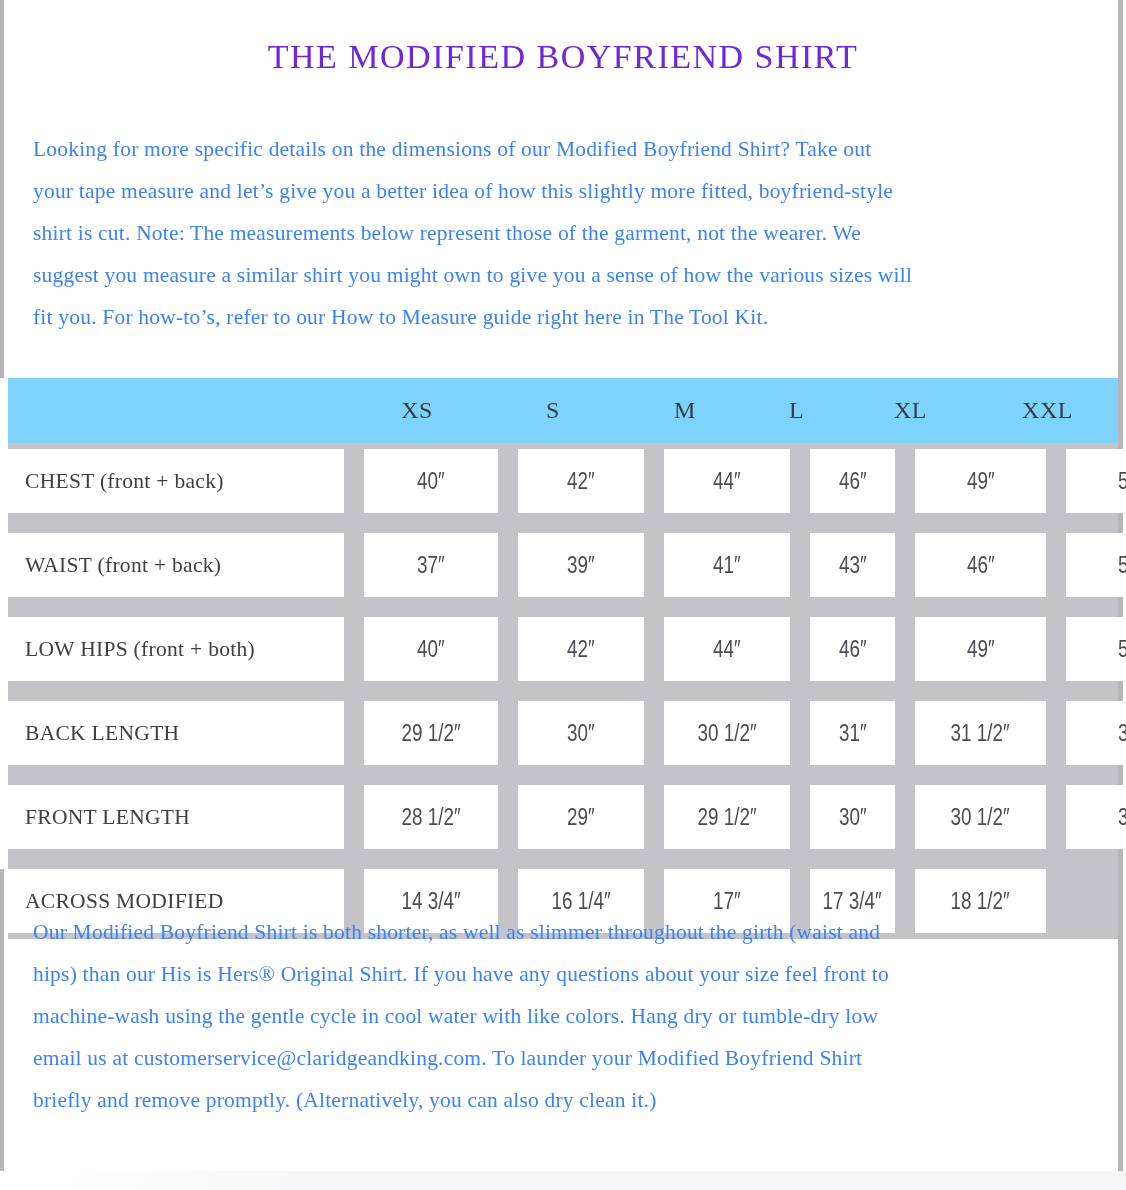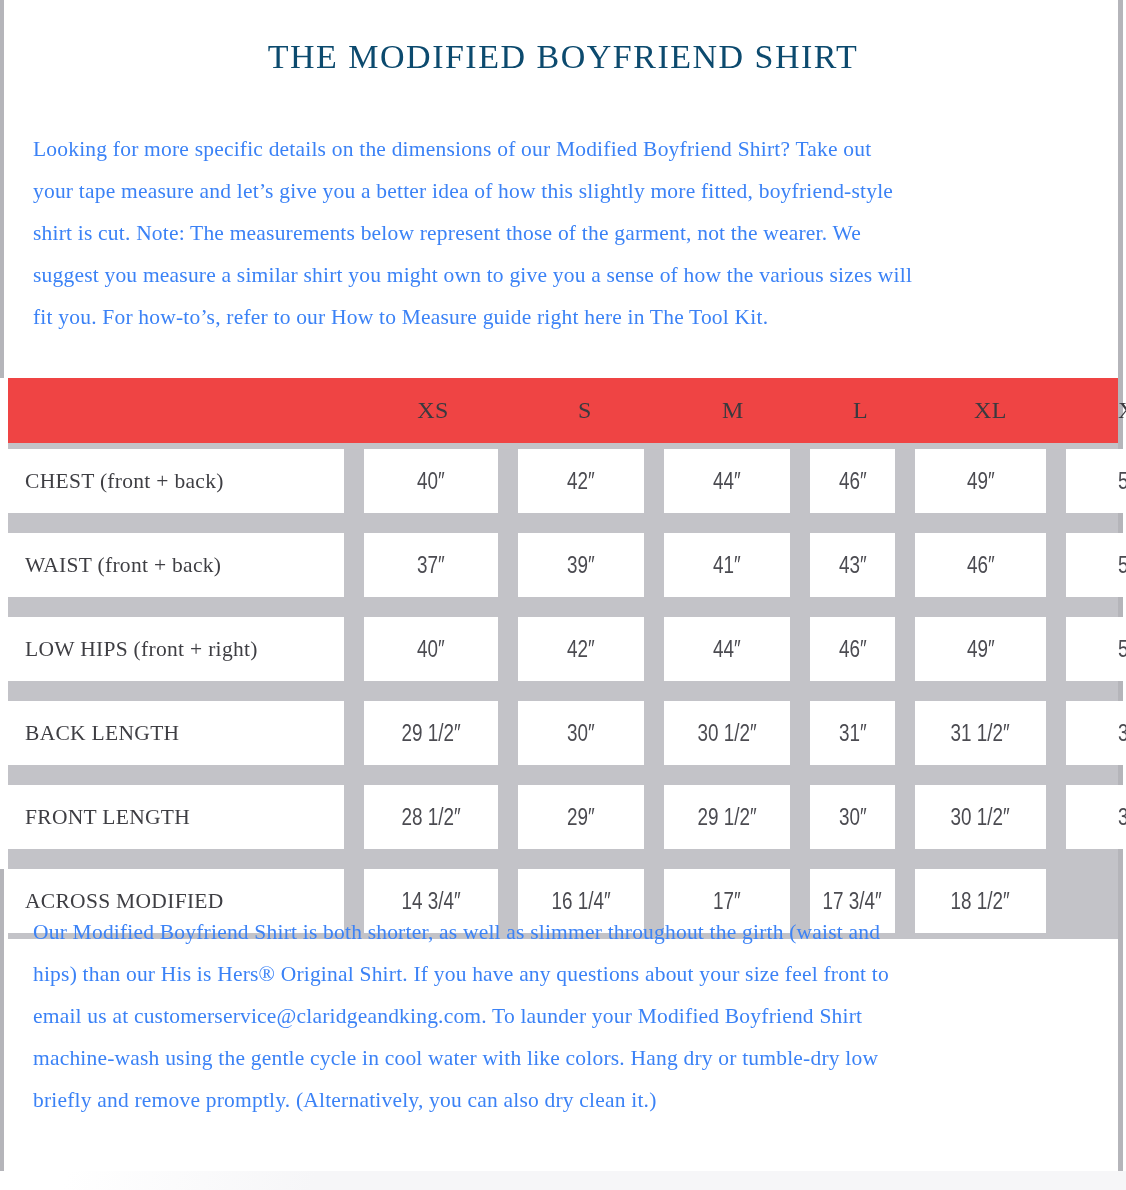--- a/index.html
+++ b/index.html
@@ -9,37 +9,37 @@
     background:#ffffff; overflow:hidden;
     font-family:"Liberation Serif", serif;
   }
   .vline { position:absolute; background:#b5b5ba; width:5px; }
   .vline.left { left:0; width:4px; }
   .vline.right { left:1118px; }
 
   .title {
     position:absolute; top:38px; left:0; width:1126px;
     text-align:center; font-size:34px; letter-spacing:1.5px;
-    color:#0c4a6e; font-weight:400;
+    color:#6d28d9; font-weight:400;
   }
 
   .para { position:absolute; left:33px; width:1070px; }
   .para .line {
     font-size:21.5px; line-height:42px; color:#3b82f6;
     letter-spacing:0.2px; white-space:nowrap;
   }
   .intro { top:128px; }
   .footer { top:911px; }
 
   .chart-head {
     position:absolute; left:8px; top:378px; width:1110px; height:65px;
-    background:#ef4444;
+    background:#7dd3fc;
     display:grid;
     grid-template-columns:336px 134px 126px 126px 85px 131px 131px;
-    column-gap:22px; padding-right:5px;
+    column-gap:6px; padding-right:5px;
     align-items:center;
   }
   .head-cell {
     text-align:center; font-size:24px; color:#3a3a3f;
     font-family:"Liberation Serif", serif; letter-spacing:0.5px;
   }
 
   .chart-body {
     position:absolute; left:8px; top:443px; width:1110px;
     display:grid;
@@ -131,21 +131,21 @@
       </div>
       <div class="cell value-cell">
         <span class="num">43″</span>
       </div>
       <div class="cell value-cell">
         <span class="num">46″</span>
       </div>
       <div class="cell value-cell">
         <span class="num">50″</span>
       </div>
-      <div class="cell label-cell">LOW HIPS (front + right)</div>
+      <div class="cell label-cell">LOW HIPS (front + both)</div>
       <div class="cell value-cell">
         <span class="num">40″</span>
       </div>
       <div class="cell value-cell">
         <span class="num">42″</span>
       </div>
       <div class="cell value-cell">
         <span class="num">44″</span>
       </div>
       <div class="cell value-cell">
@@ -209,20 +209,20 @@
         <span class="num">17 3/4″</span>
       </div>
       <div class="cell value-cell">
         <span class="num">18 1/2″</span>
       </div>
     </div>
 
   <div class="para footer">
     <div class="line">Our Modified Boyfriend Shirt is both shorter, as well as slimmer throughout the girth (waist and</div>
     <div class="line">hips) than our His is Hers® Original Shirt. If you have any questions about your size feel front to</div>
+    <div class="line">machine-wash using the gentle cycle in cool water with like colors. Hang dry or tumble-dry low</div>
     <div class="line">email us at customerservice@claridgeandking.com. To launder your Modified Boyfriend Shirt</div>
-    <div class="line">machine-wash using the gentle cycle in cool water with like colors. Hang dry or tumble-dry low</div>
     <div class="line">briefly and remove promptly. (Alternatively, you can also dry clean it.)</div>
   </div>
 
   <div class="bottom-shadow"></div>
 
 </div>
 
 </body></html>

